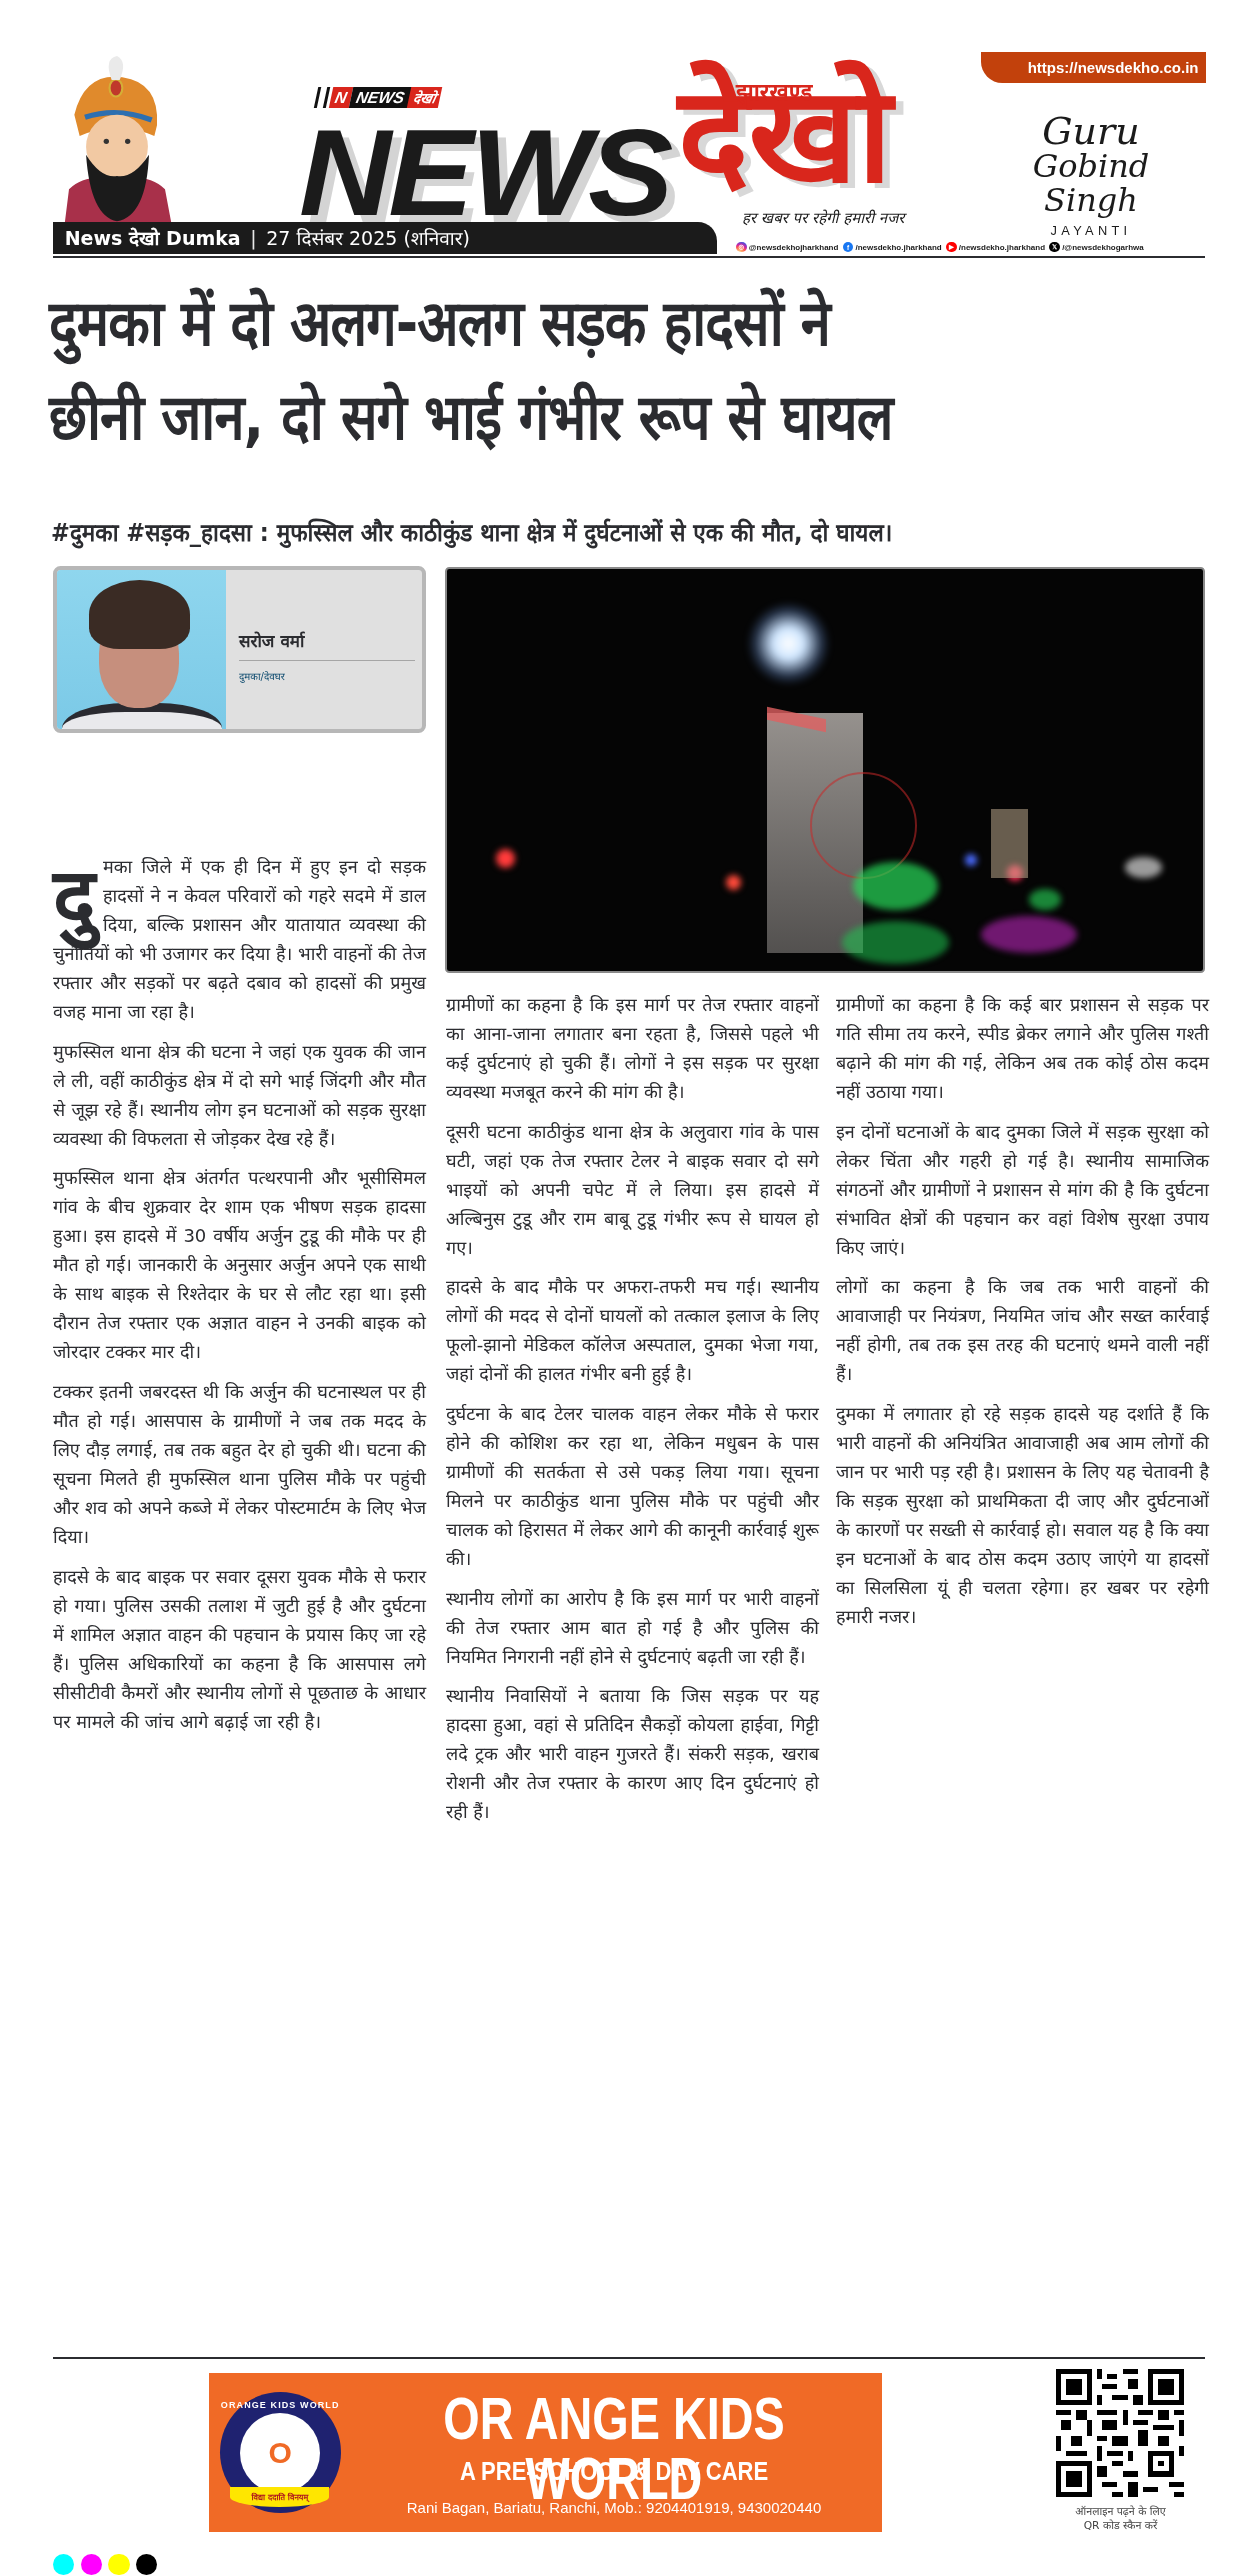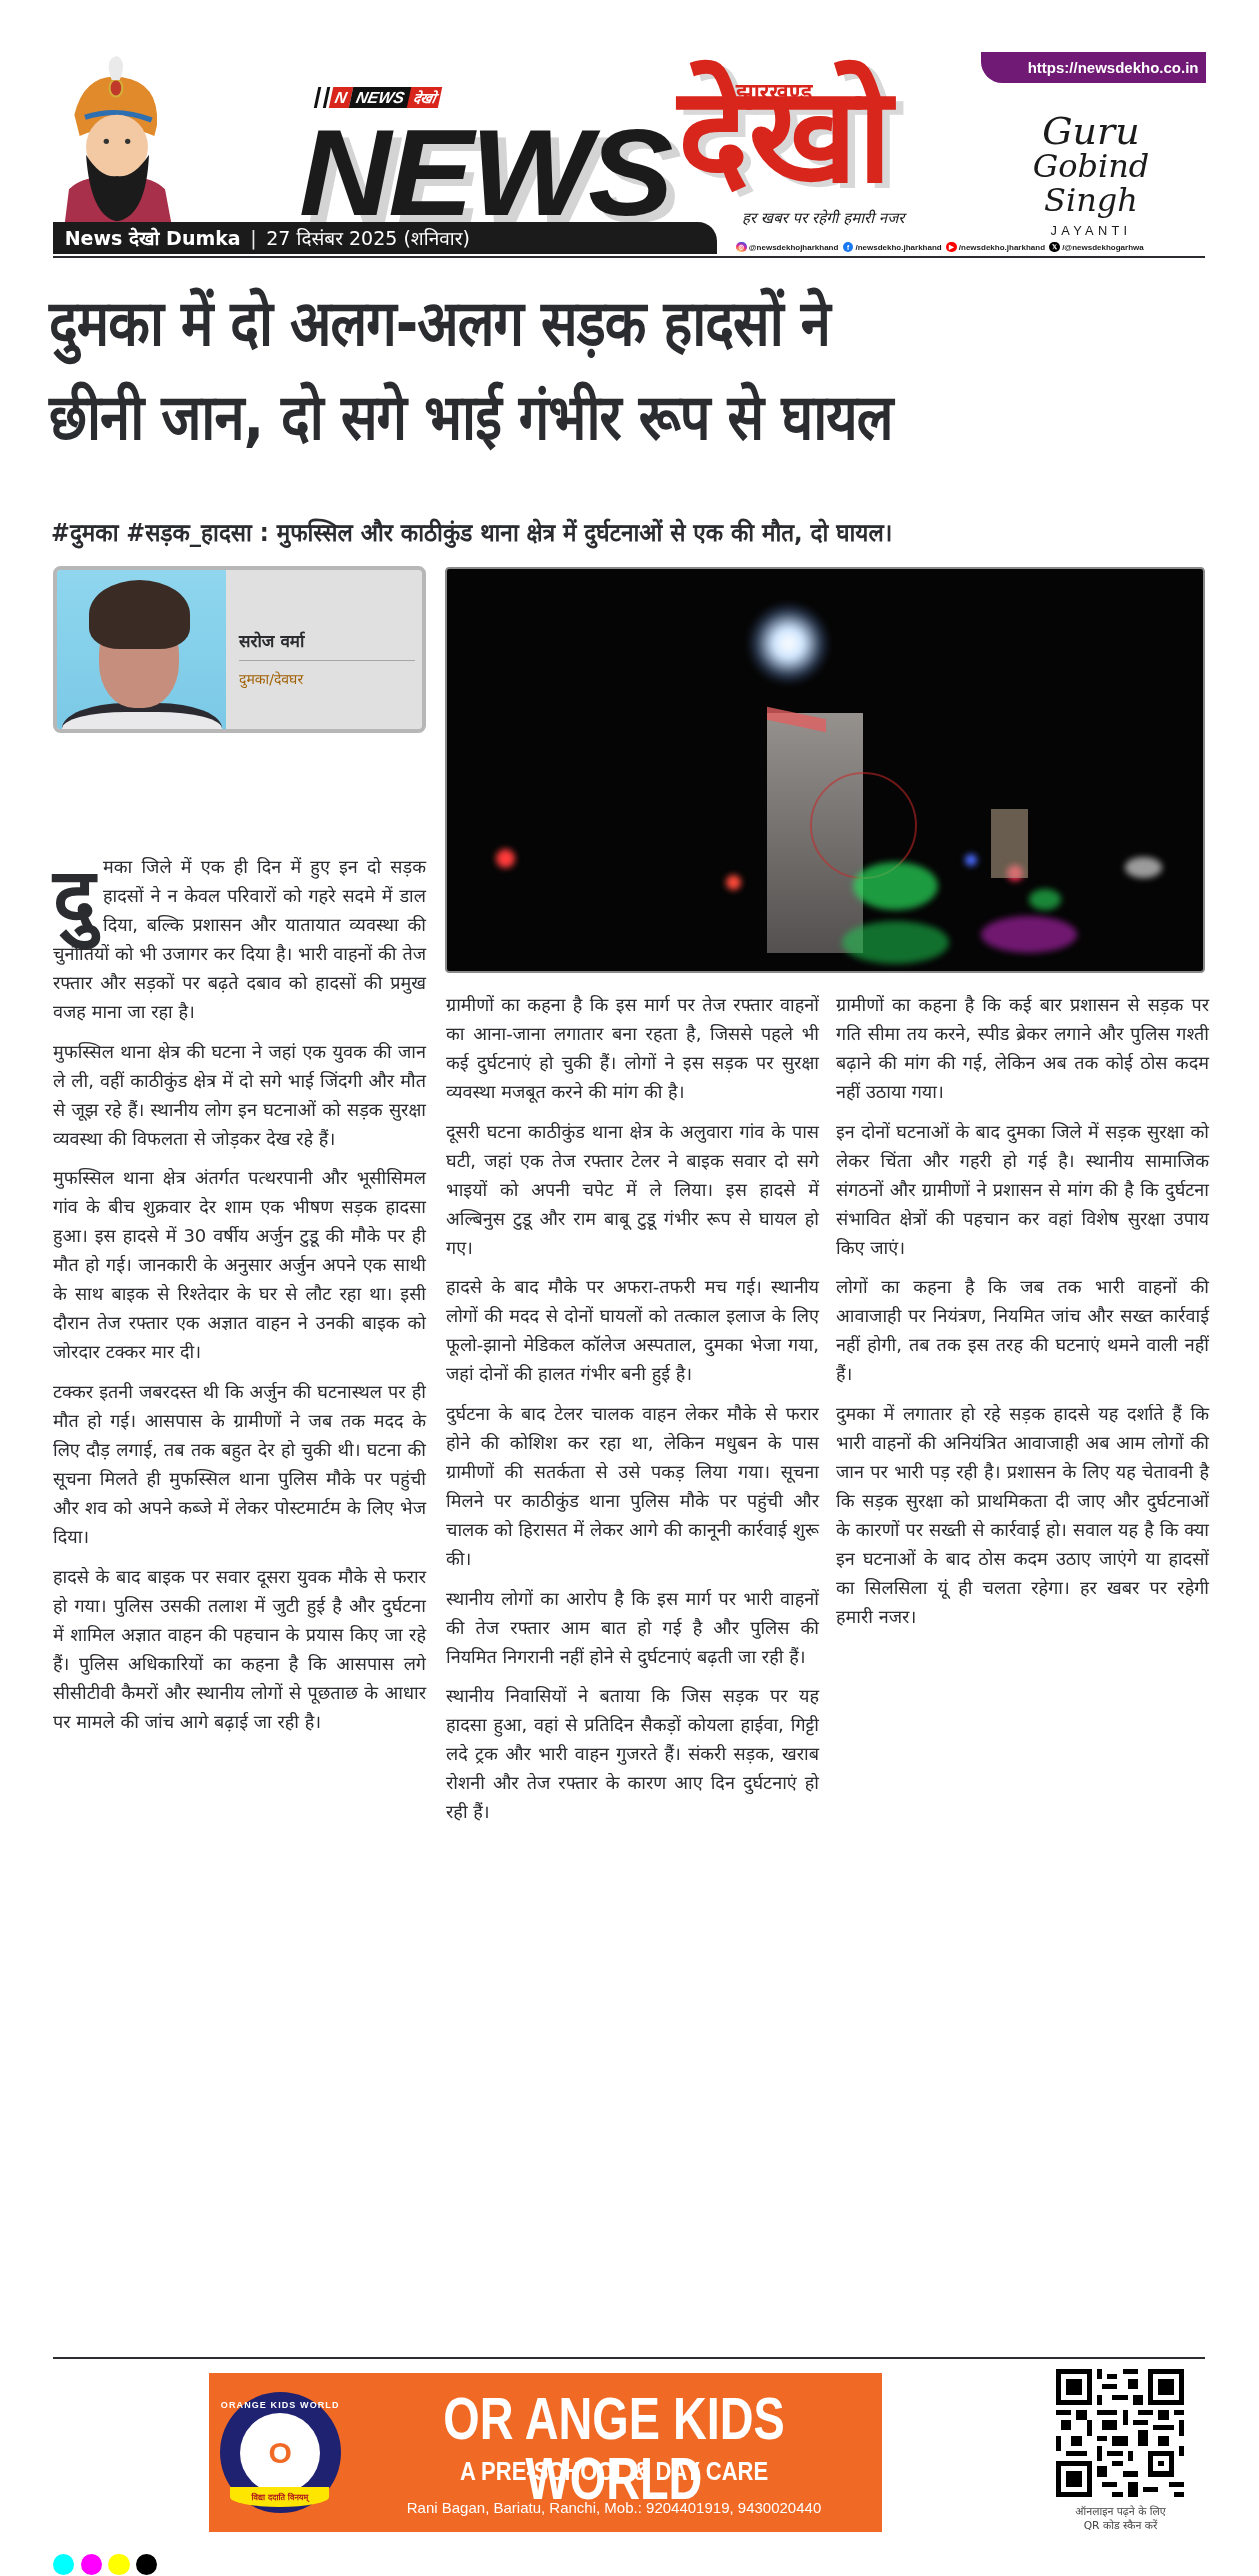--- a/index.html
+++ b/index.html
@@ -2,21 +2,21 @@
 <html style="font-size:8.5px"><head>
 <meta charset="utf-8">
 <style>
   * { box-sizing: border-box; margin: 0; padding: 0; }
   html, body { background: #ffffff; }
   body { width: 1259px; height: 2576px; position: relative; overflow: hidden; font-family: "DejaVu Sans", sans-serif; color: #2b2c30; }
 
   
   .masthead { position: absolute; left: 0; top: 0; width: 1259px; height: 267px; }
   .guru-portrait { position: absolute; left: 53px; top: 56px; width: 128px; height: 176px; }
-  .url-pill { position: absolute; left: 981px; top: 52px; width: 225px; height: 31px; background: #701a75; border-radius: 0 0 0 21.3px; color: #fff; font-family: "Liberation Sans", sans-serif; font-weight: bold; font-size: 15px; display: flex; align-items: center; justify-content: flex-end; padding-right: 7.5px; }
+  .url-pill { position: absolute; left: 981px; top: 52px; width: 225px; height: 31px; background: #c2410c; border-radius: 0 0 0 21.3px; color: #fff; font-family: "Liberation Sans", sans-serif; font-weight: bold; font-size: 15px; display: flex; align-items: center; justify-content: flex-end; padding-right: 7.5px; }
   .mini-logo { position: absolute; left: 316px; top: 85px; height: 24.5px; display: flex; align-items: center; font-family: "Liberation Sans", sans-serif; font-weight: bold; font-style: italic; }
   .mini-logo .bars { width: 11.7px; height: 21.3px; border-left: 3.2px solid #111; border-right: 3.2px solid #111; margin-right: 3.2px; transform: skewX(-12deg); }
   .mini-logo .nbox { width: 20px; height: 21.3px; background: #d9261c; color: #fff; font-size: 16px; display: flex; align-items: center; justify-content: center; transform: skewX(-12deg); }
   .mini-logo .newsbox { height: 21.3px; background: #111; color: #fff; font-size: 16px; padding: 0 5.3px; display: flex; align-items: center; transform: skewX(-12deg); }
   .mini-logo .dekhobox { height: 21.3px; background: #d9261c; color: #fff; font-size: 14px; padding: 0 4.3px; display: flex; align-items: center; transform: skewX(-12deg); }
   .big-news { position: absolute; left: 299px; top: 109px; font-family: "Liberation Sans", sans-serif; font-weight: bold; font-style: italic; font-size: 128px; letter-spacing: -3.2px; color: #1b1b1b; line-height: 1; transform: scaleY(0.95); text-shadow: 8.5px 7.5px 0 #d4d4d4; }
   .big-dekho { position: absolute; left: 678px; top: 69px; font-family: "DejaVu Sans", sans-serif; font-weight: bold; font-size: 133px; color: #d9261c; line-height: 1; text-shadow: 7.5px 5.3px 0 #d8d8d8; }
   .state-label { position: absolute; left: 736px; top: 75px; font-family: "DejaVu Sans", sans-serif; font-weight: bold; font-size: 23.5px; color: #d9261c; }
   .tagline { position: absolute; left: 742px; top: 207px; font-family: "DejaVu Sans", sans-serif; font-style: italic; font-size: 15px; color: #1b1b1b; text-align: center; }
   .jayanti { position: absolute; left: 987px; top: 112px; width: 208px; text-align: center; font-family: "DejaVu Serif", serif; font-style: italic; color: #1b1b1b; }
@@ -37,21 +37,21 @@
 
   
   .reporter-card { position: absolute; left: 53px; top: 566px; width: 373px; height: 167px; border: 4.3px solid #b7b7b7; border-radius: 7.5px; background: #e0e0e0; overflow: hidden; }
   .reporter-photo { position: absolute; left: 0; top: 0; width: 169px; height: 173px; background: linear-gradient(180deg, #8fd6ee 0%, #79c8e6 100%); overflow: hidden; }
   .reporter-photo .hair { position: absolute; left: 32px; top: 9.6px; width: 101px; height: 69px; background: #3a2b24; border-radius: 50% 50% 30% 30%; }
   .reporter-photo .face { position: absolute; left: 42px; top: 37px; width: 80px; height: 101px; background: #c68f7d; border-radius: 46% 46% 44% 44%; }
   .reporter-photo .shirt { position: absolute; left: 5.3px; top: 133px; width: 160px; height: 64px; background: #e9e9ec; border-radius: 40% 40% 0 0; border-top: 9.6px solid #2a2a30; }
   .reporter-info { position: absolute; left: 182px; top: 59px; width: 176px; }
   .reporter-name { font-family: "DejaVu Sans", sans-serif; font-weight: bold; font-size: 17px; color: #2b2c30; }
   .reporter-rule { height: 1.6px; background: #a6a6a6; margin: 7.5px 0 7.5px 0; }
-  .reporter-loc { font-family: "DejaVu Sans", sans-serif; font-size: 14px; color: #a16207; }
+  .reporter-loc { font-family: "DejaVu Sans", sans-serif; font-size: 10px; color: #0c4a6e; }
 
   
   .news-photo { position: absolute; left: 445px; top: 567px; width: 760px; height: 406px; border: 2.7px solid #8a8a8a; border-radius: 4.3px; background: #050505; overflow: hidden; }
   .news-photo .glow { position: absolute; border-radius: 50%; filter: blur(3.2px); }
 
   
   .col { position: absolute; width: 373px; font-family: "DejaVu Sans", sans-serif; font-size: 18px; line-height: 29px; color: #2b2c30; text-align: justify; }
   .col p { margin-bottom: 10.7px; }
   .col-1 { left: 53px; top: 852px; }
   .col-2 { left: 446px; top: 990px; }

